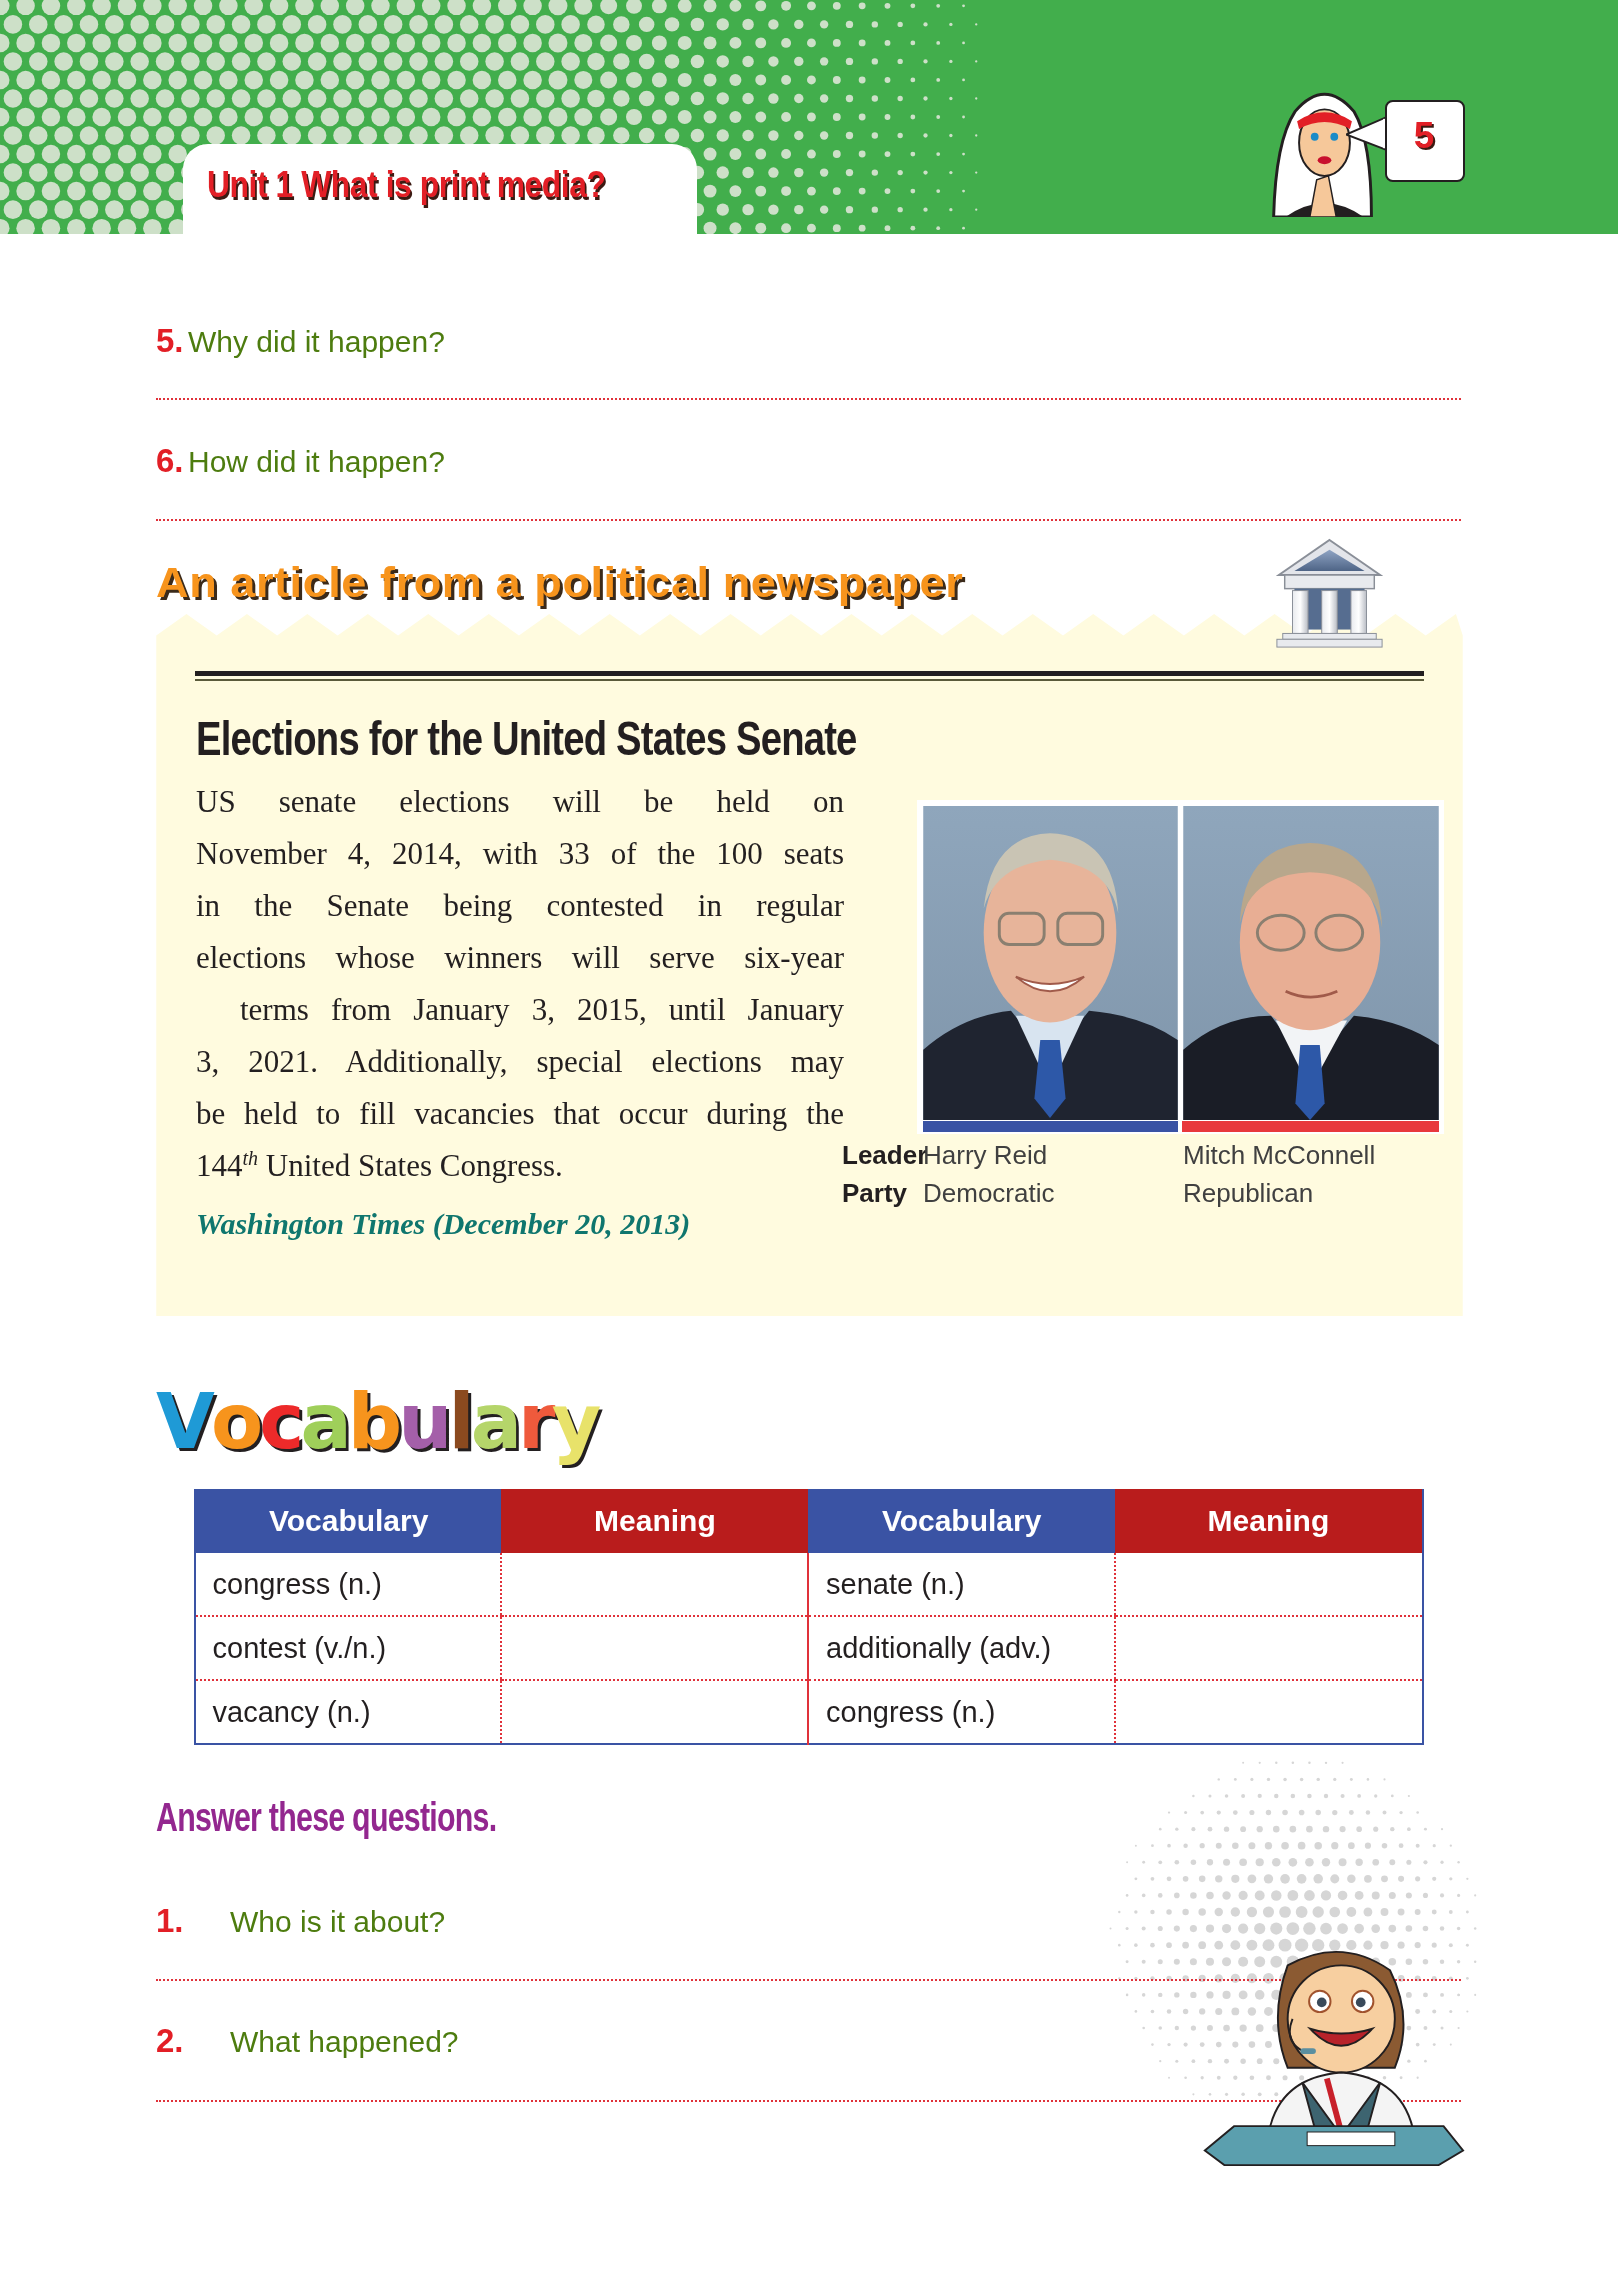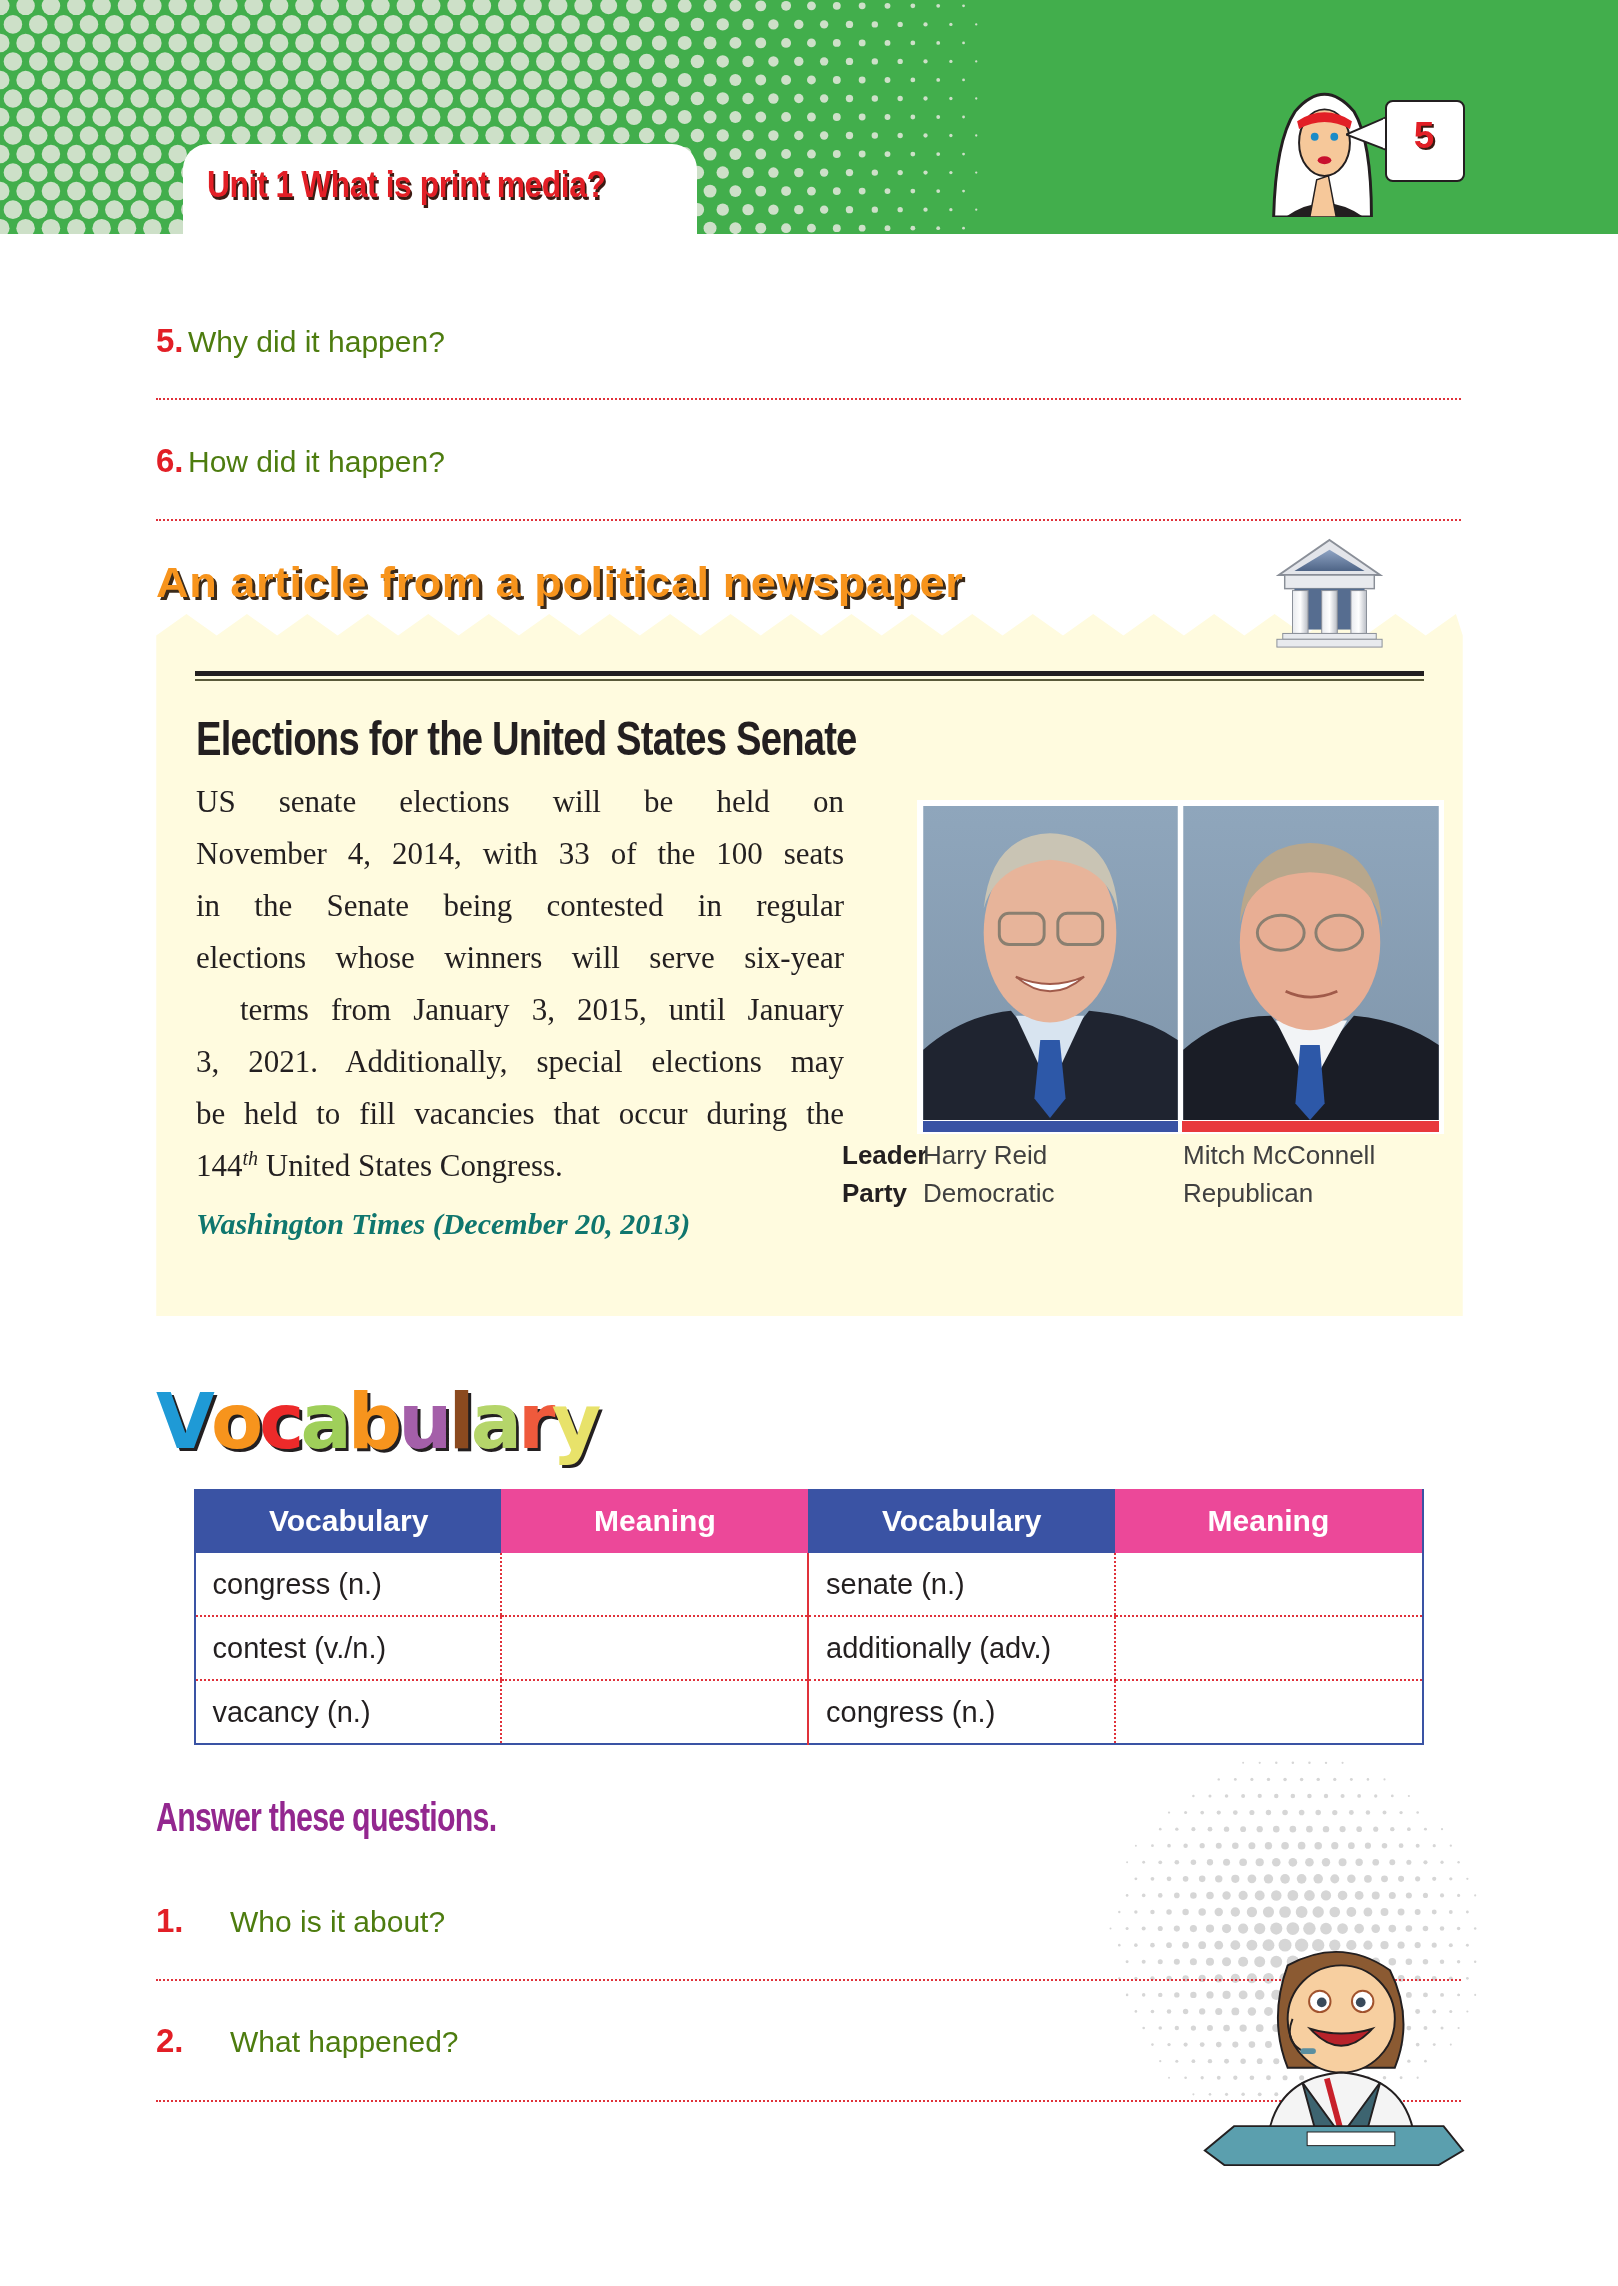--- a/index.html
+++ b/index.html
@@ -48,21 +48,21 @@
 
   
   #vocab-heading { left:156px; top:1377px; font-size:76px; font-weight:900; font-family:"DejaVu Sans", sans-serif;
                    letter-spacing:-3.9px; white-space:nowrap; }
   #vocab-heading span { text-shadow:2.9px 2.9px 0 #231f20; display:inline-block; }
 
   
   #vocab-table { left:194px; top:1489px; width:1230px; border:2.9px solid #3a53a4; border-top:none; border-collapse:collapse; }
   #vocab-table th { height:64px; color:#fff; font-size:30px; font-weight:bold; text-align:center; padding:0; }
   #vocab-table th.blue { background:#3a53a4; }
-  #vocab-table th.red { background:#ec4899;margin-top:36px; }
+  #vocab-table th.red { background:#b91c1c;margin-top:36px; }
   #vocab-table td { height:62px; font-size:29px; padding:0 0 0 16.6px; color:#231f20; vertical-align:middle; }
   #vocab-table tr.row td { border-bottom:2.9px dotted #e0313a; }
   #vocab-table tr.row.last td { border-bottom:none; }
   #vocab-table td.mean { border-left:2.9px dotted #e0313a; }
   #vocab-table td.split { border-left:2px solid #e0313a; }
 
   #answer-heading { left:156px; top:1794px; font-size:41px; font-weight:900; color:#93278f;
                     transform:scaleX(0.74); transform-origin:left; white-space:nowrap; letter-spacing:-1px; }
 </style>
 </head>

